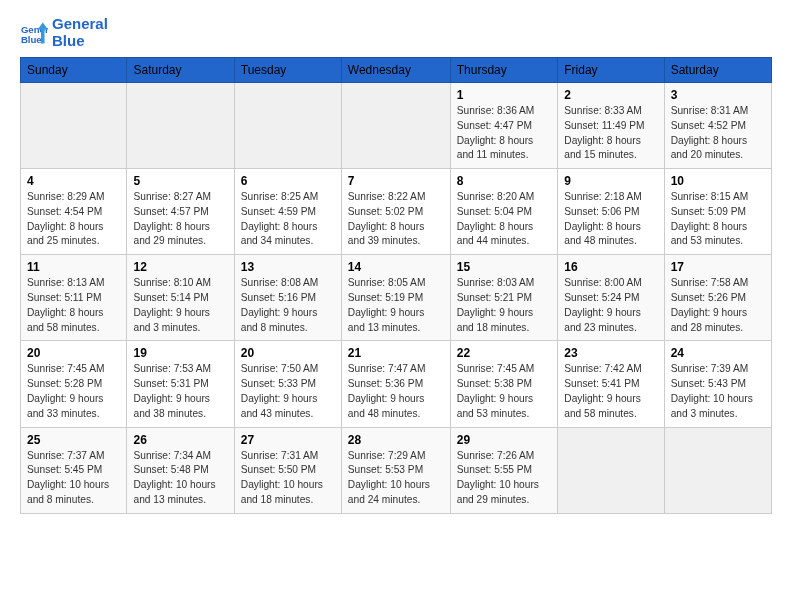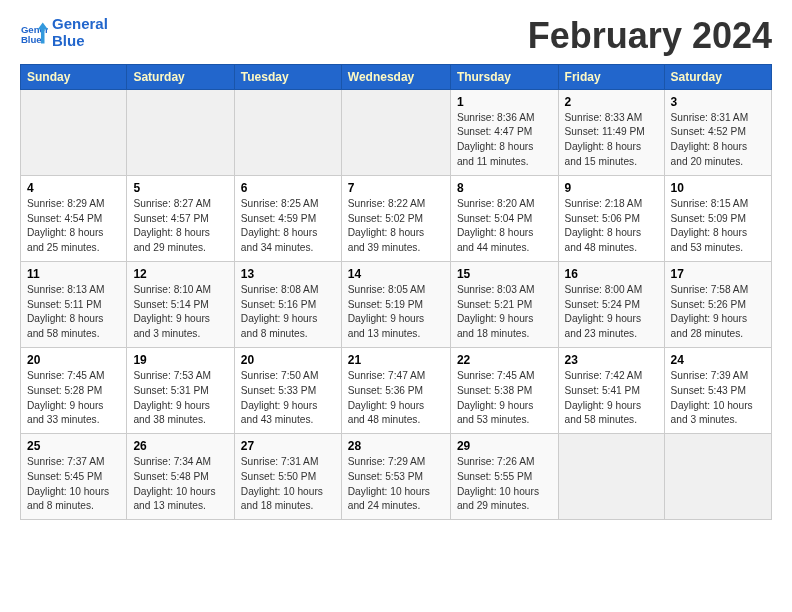--- a/index.html
+++ b/index.html
@@ -38,25 +38,25 @@
       font-size: 16px;
       color: #555;
     }
     table {
       width: 100%;
       border-collapse: collapse;
       font-size: 10.5px;
     }
     thead tr th {
       background: #2266cc;
-      color: #fef9c3;
+      color: #000000;
       text-align: left;
       padding: 5px 6px;
       font-size: 12px;
-      font-weight: bold;
+      font-weight: normal;
       border: 1px solid #1a55aa;
     }
     tbody tr td {
       border: 1px solid #ccc;
       vertical-align: top;
       padding: 5px 6px;
       width: 113px;
       min-height: 70px;
       height: 80px;
     }
@@ -90,21 +90,20 @@
       <text x="1" y="16" font-size="11" font-weight="bold" fill="#2266cc">General</text>
       <text x="1" y="27" font-size="11" font-weight="bold" fill="#2266cc">Blue</text>
       <polygon points="26,4 32,12 28,12 28,28 24,28 24,12 20,12" fill="#3399dd"></polygon>
     </svg>
     <div style="display:flex;flex-direction:column;line-height:1.1;">
       <span style="font-size:15px;font-weight:bold;color:#2266cc;">General</span>
       <span style="font-size:15px;font-weight:bold;color:#2266cc;">Blue</span>
     </div>
   </div>
   <div class="title-area">
-    <div class="month-title">February 2024</div>
   </div>
 </div>
 
 <table>
   <thead>
     <tr id="weekday-header">
     <th>Sunday</th>
         <th>Saturday</th>
         <th>Tuesday</th>
         <th>Wednesday</th>

